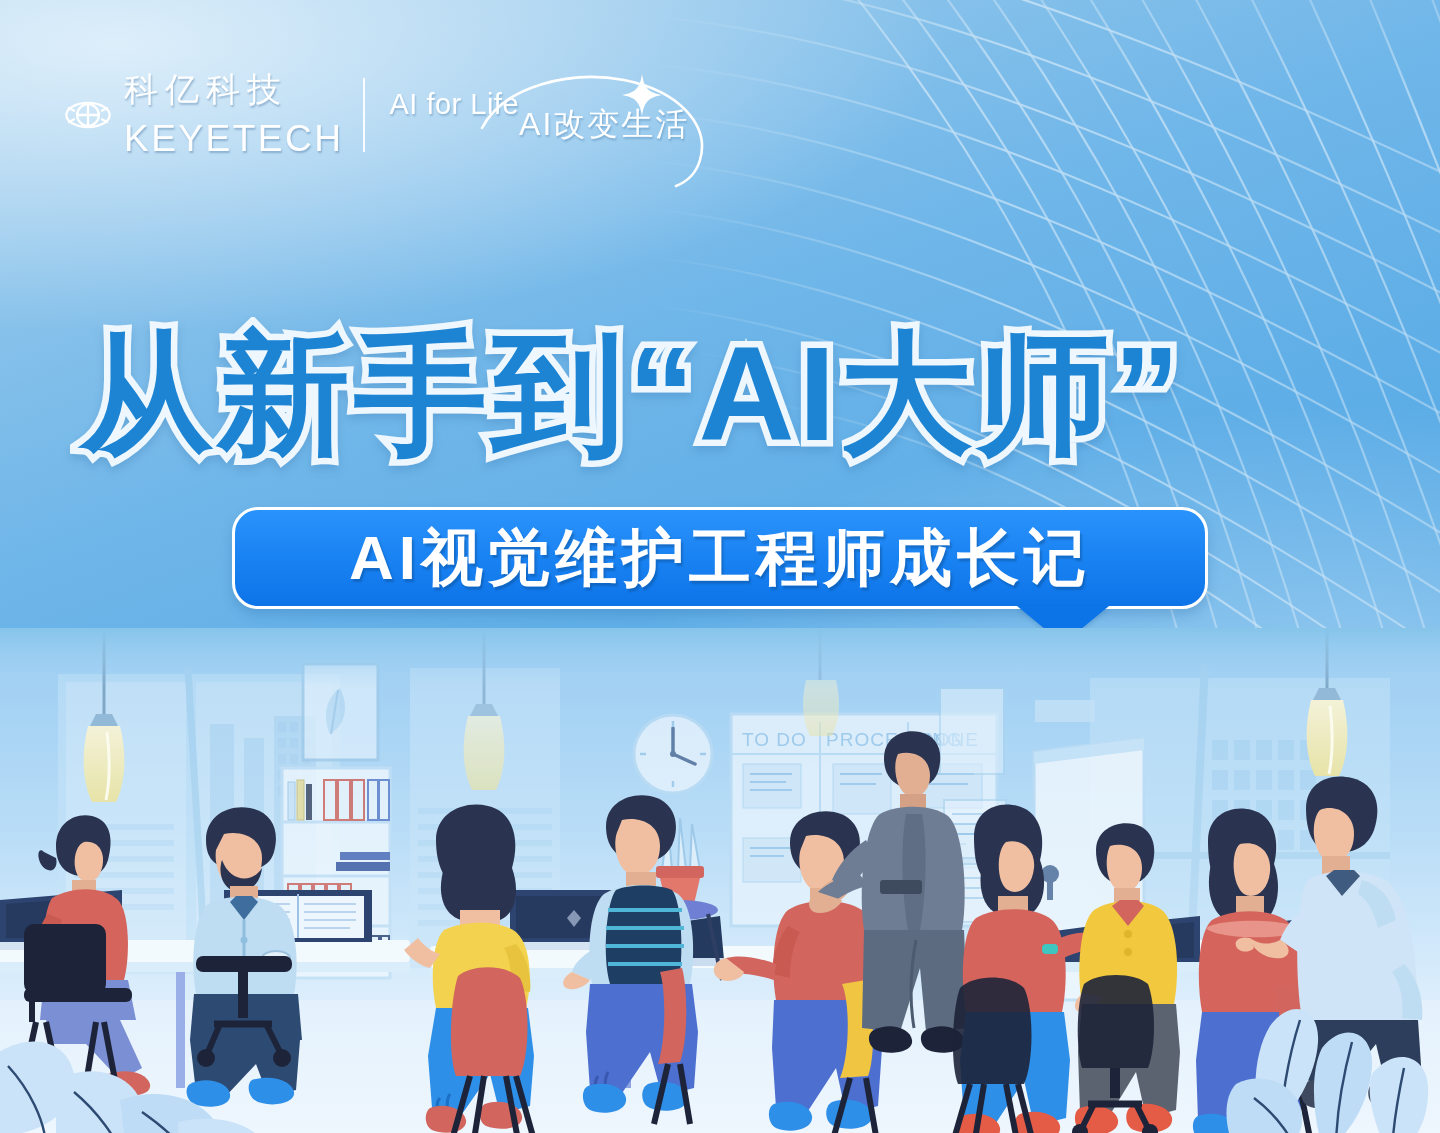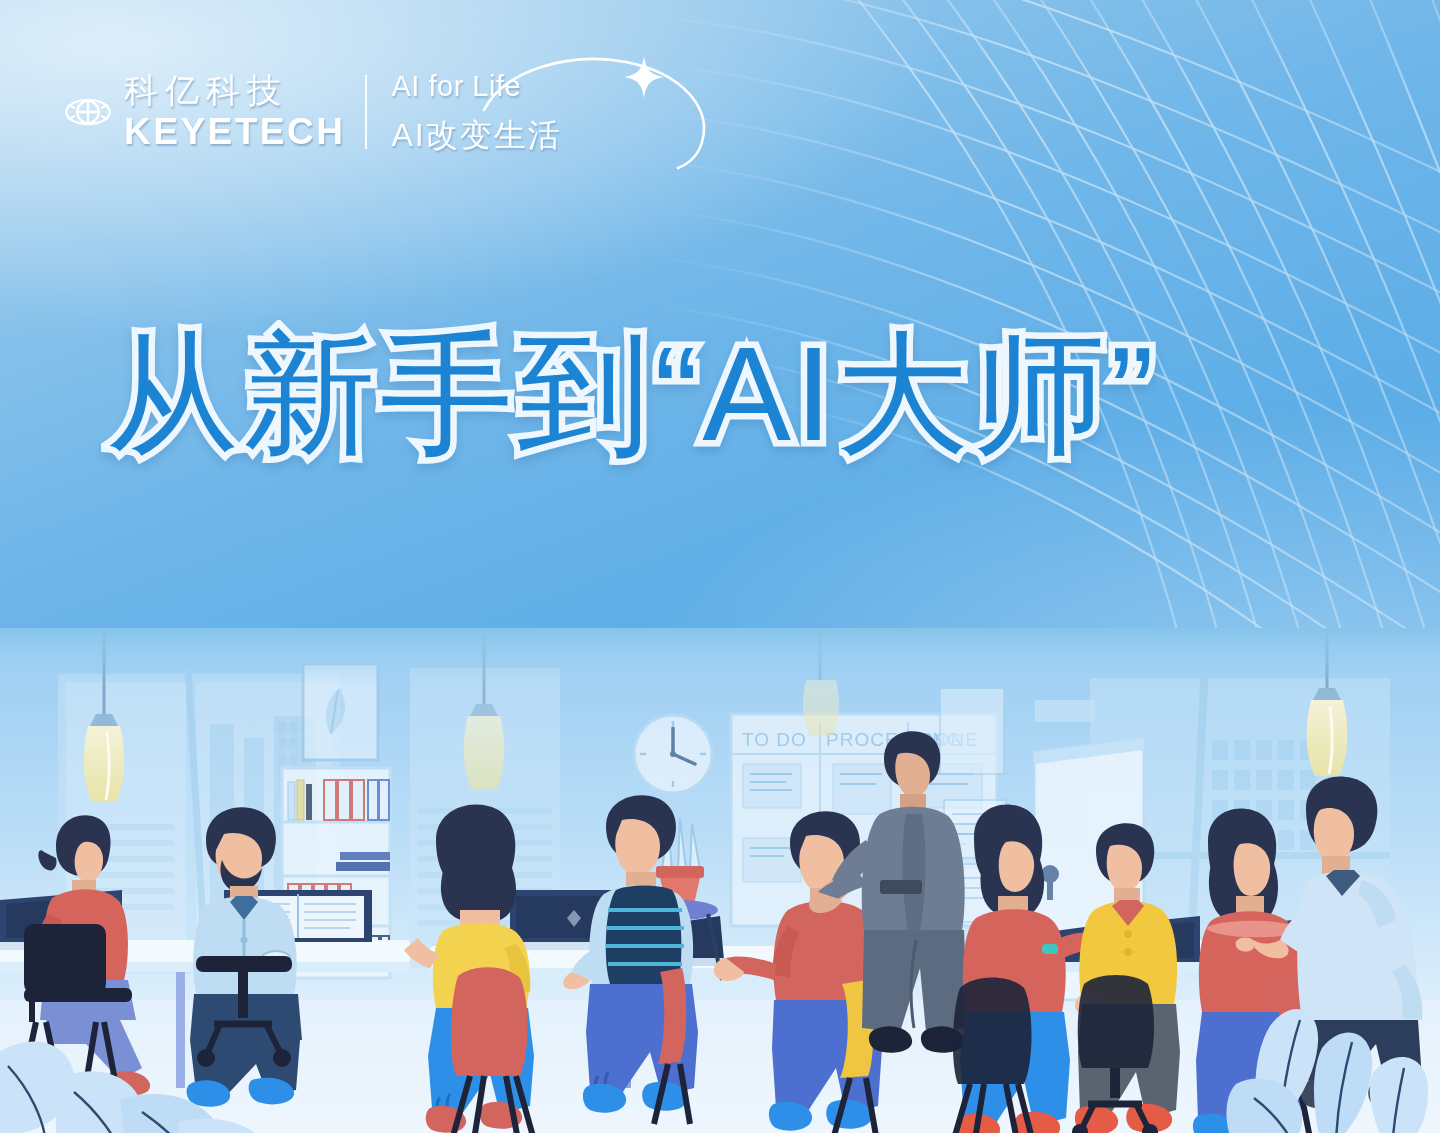--- a/index.html
+++ b/index.html
@@ -19,38 +19,38 @@
   
   .logo{position:absolute;left:62px;top:72px;display:flex;align-items:center;gap:0;}
   .logo-mark{width:52px;height:52px;margin-right:10px;flex:none;}
   .logo-words{display:flex;flex-direction:column;line-height:1;}
   .logo-cn{
     font-size:34px;font-weight:400;color:#fff;letter-spacing:7px;
     text-shadow:1px 2px 2px rgba(40,90,140,.35);
     font-family:"Liberation Sans","DejaVu Sans",sans-serif;
   }
   .logo-en{
-    font-size:37px;font-weight:700;color:#fff;letter-spacing:2.5px;margin-top:6px;
+    font-size:37px;font-weight:400;color:#fff;letter-spacing:2.5px;margin-top:14px;
     text-shadow:1px 2px 2px rgba(40,90,140,.35);
   }
   .logo-div{width:2px;height:74px;background:rgba(255,255,255,.92);margin:0 24px 0 20px;}
-  .slogan{display:flex;flex-direction:column;line-height:1;position:relative;justify-content:center;}
+  .slogan{display:flex;line-height:1;position:relative;justify-content:center;}
   .slogan-en{
     font-size:29px;color:#fff;letter-spacing:.5px;font-weight:400;
     text-shadow:1px 2px 2px rgba(40,90,140,.3);
   }
   .slogan-cn{
     font-size:32px;color:#fff;letter-spacing:2px;margin-top:18px;font-weight:400;
     text-shadow:1px 2px 2px rgba(40,90,140,.3);
   }
   .swoosh{position:absolute;left:85px;top:-22px;width:250px;height:125px;}
   
   .title{
     position:absolute;left:0;top:328px;width:1264px;text-align:center;
-    font-size:133px;font-weight:400;letter-spacing:4px;color:#1d84d4;
+    font-size:133px;font-weight:700;letter-spacing:4px;color:#1d84d4;
     font-family:"Liberation Sans","DejaVu Sans",sans-serif;
     line-height:1;white-space:nowrap;
     -webkit-text-stroke:13px #eef7fd;paint-order:stroke fill;
     filter:drop-shadow(0 5px 4px rgba(40,100,160,.22));
   }
   
   .sub-wrap{position:absolute;left:232px;top:507px;width:976px;height:102px;}
   .sub-band{
     position:absolute;inset:0;border-radius:26px;
     background:linear-gradient(180deg,#2a93fb 0%,#1b84f3 45%,#0d74e8 100%);
@@ -148,20 +148,27 @@
           <path d="M168 6 C 170 20, 175 25, 188 27 C 175 29, 170 34, 168 48 C 166 34, 161 29, 148 27 C 161 25, 166 20, 168 6 Z"></path>
         </g>
       </svg>
       <div class="slogan-en">AI for Life</div>
       <div class="slogan-cn">AI改变生活</div>
     </div>
   </div>
 
   <div class="title">从新手到“AI大师”</div>
 
+  <div class="sub-wrap">
+    <div class="sub-arrow-b"></div>
+    <div class="sub-band">
+      <span class="sub-text">AI视觉维护工程师成长记</span>
+    </div>
+    <div class="sub-arrow"></div>
+  </div>
 
   <div class="scene">
   <svg width="1440" height="521" viewBox="0 0 1440 521">
     <defs>
       <linearGradient id="wallG" x1="0" y1="0" x2="0" y2="1">
         <stop offset="0%" stop-color="#9ACCF2"></stop>
         <stop offset="55%" stop-color="#B9DDF7"></stop>
         <stop offset="100%" stop-color="#DCEEFC"></stop>
       </linearGradient>
       <linearGradient id="floorG" x1="0" y1="0" x2="0" y2="1">

